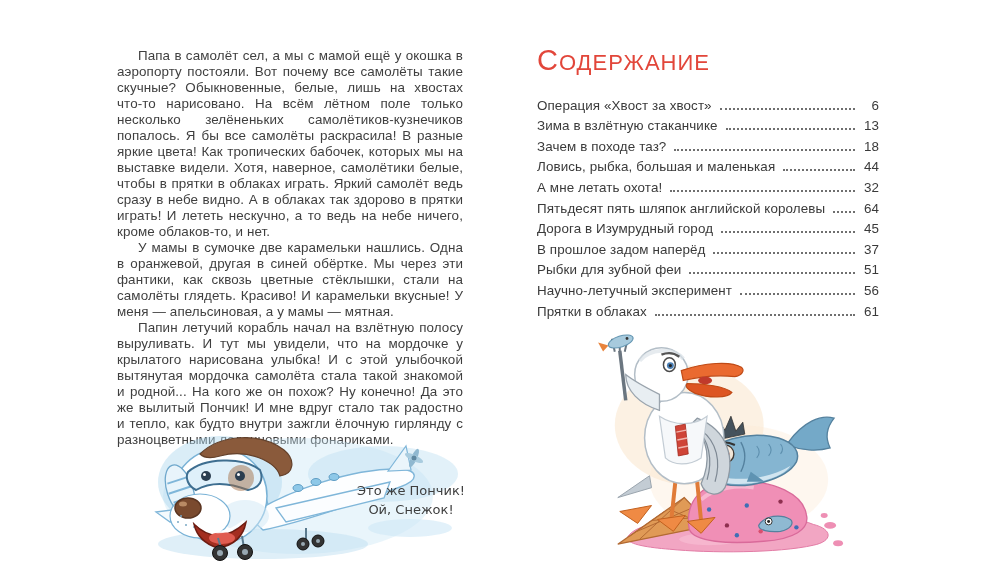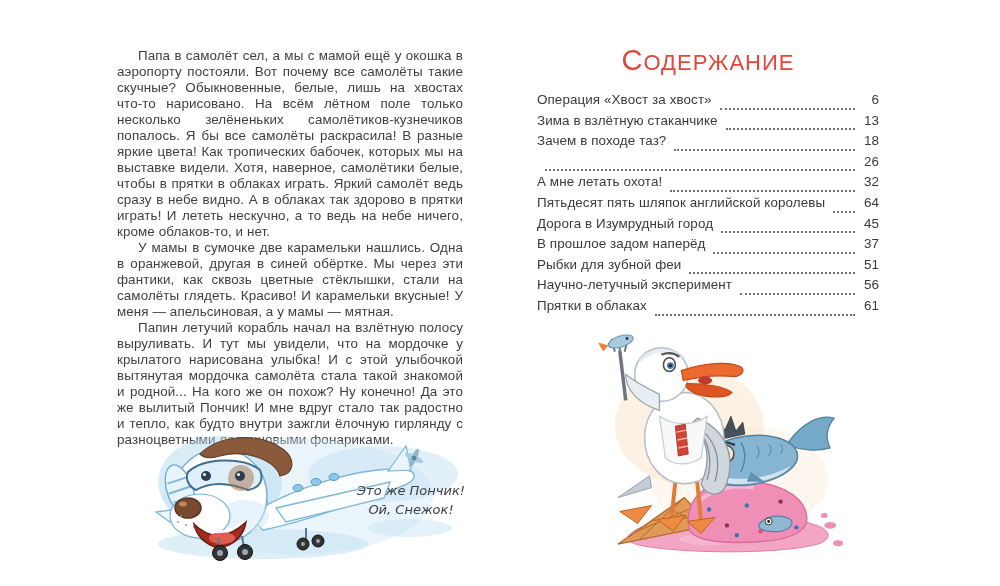--- a/index.html
+++ b/index.html
@@ -13,32 +13,32 @@
     color:#3f3f3f;font-size:13.4px;line-height:16px;
     text-align:justify;letter-spacing:.1px;
   }
   .story p{margin:0;text-indent:21px;}
   
   .plane-wrap{position:absolute;left:148px;top:424px;width:335px;height:140px;}
   .plane-wrap svg{display:block;width:100%;height:100%;}
   .plane-caption{
     position:absolute;left:350px;top:481px;width:122px;
     text-align:center;font-family:"DejaVu Sans",sans-serif;
-    font-size:13px;line-height:19px;color:#3e3e3e;font-style:italic;
+    font-size:13px;line-height:19px;color:#3e3e3e;
   }
   
   .toc-heading{
     position:absolute;left:537px;top:44px;width:342px;
-    text-align:center;color:#e2463a;font-size:22px;
+    text-align:left;color:#e2463a;font-size:22px;
     letter-spacing:1px;text-transform:uppercase;font-weight:500;
   }
   .toc-heading::first-letter{font-size:29px;}
   .toc{position:absolute;left:537px;top:92px;width:342px;}
   .toc-row{
-    display:flex;height:20.6px;
+    display:flex;align-items:flex-end;height:20.6px;
     font-size:13.4px;color:#3a3a3a;letter-spacing:.1px;
   }
   .toc-title{white-space:nowrap;}
   .toc-leader{
     flex:1;border-bottom:2px dotted #6f6f6f;
     margin:0 4px 3px 8px;min-width:14px;
   }
   .toc-page{min-width:20px;text-align:right;}
   
   .gull-wrap{position:absolute;left:590px;top:330px;width:258px;height:232px;}
@@ -154,22 +154,23 @@
       <span class="toc-title">Зима в взлётную стаканчике</span>
       <span class="toc-leader"></span>
       <span class="toc-page">13</span>
     </div>
     <div class="toc-row">
       <span class="toc-title">Зачем в походе таз?</span>
       <span class="toc-leader"></span>
       <span class="toc-page">18</span>
     </div>
     <div class="toc-row">
-      <span class="toc-leader"></span>
-      <span class="toc-page">26</span>
+      <span class="toc-title">Ловись, рыбка, большая и маленькая</span>
+      <span class="toc-leader"></span>
+      <span class="toc-page">44</span>
     </div>
     <div class="toc-row">
       <span class="toc-title">А мне летать охота!</span>
       <span class="toc-leader"></span>
       <span class="toc-page">32</span>
     </div>
     <div class="toc-row">
       <span class="toc-title">Пятьдесят пять шляпок английской королевы</span>
       <span class="toc-leader"></span>
       <span class="toc-page">64</span>

